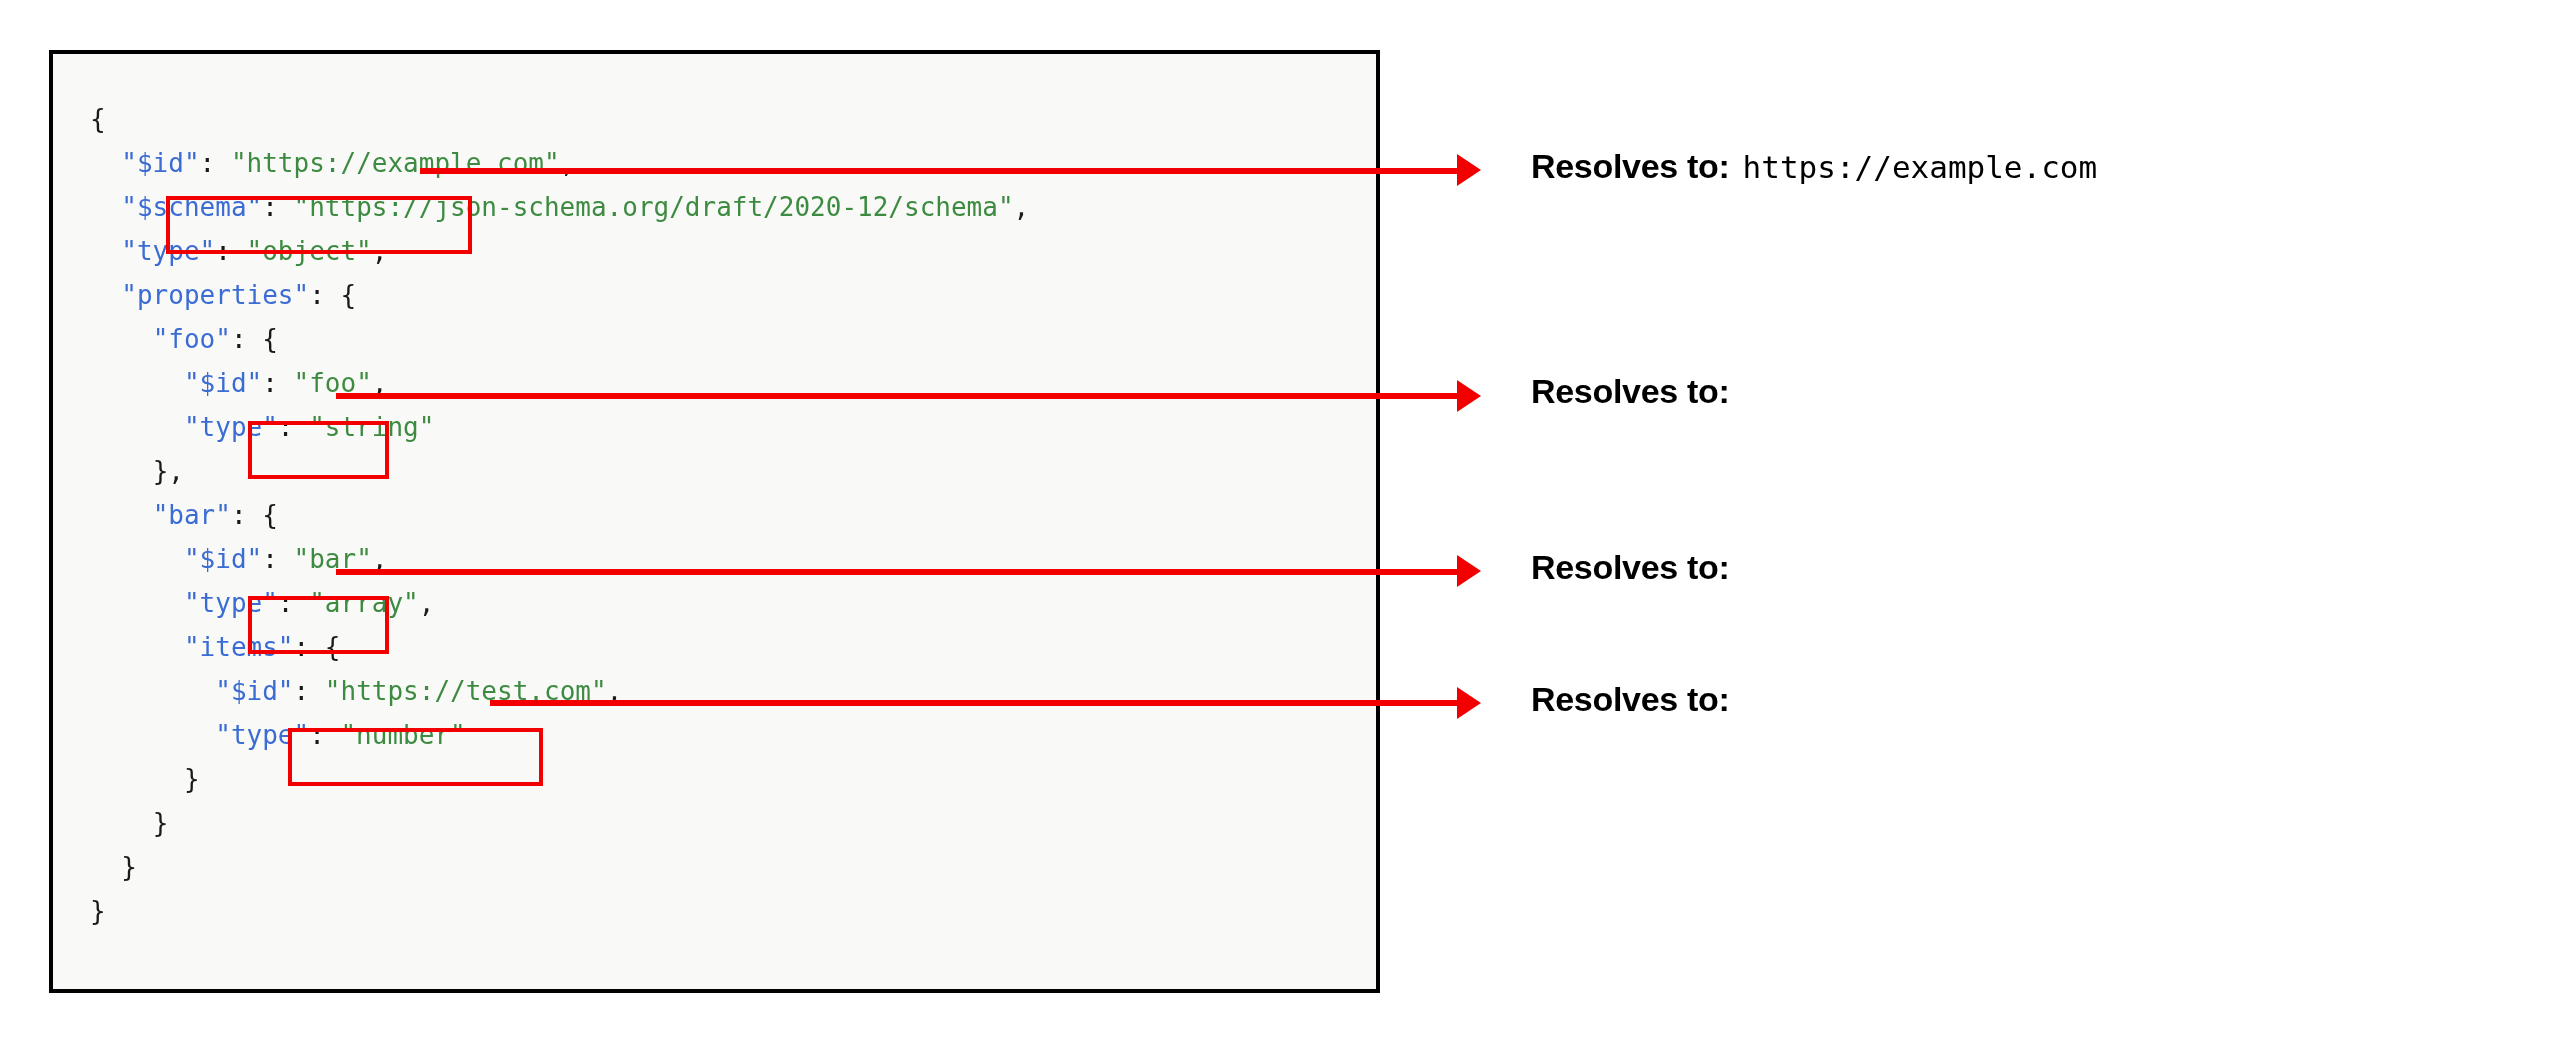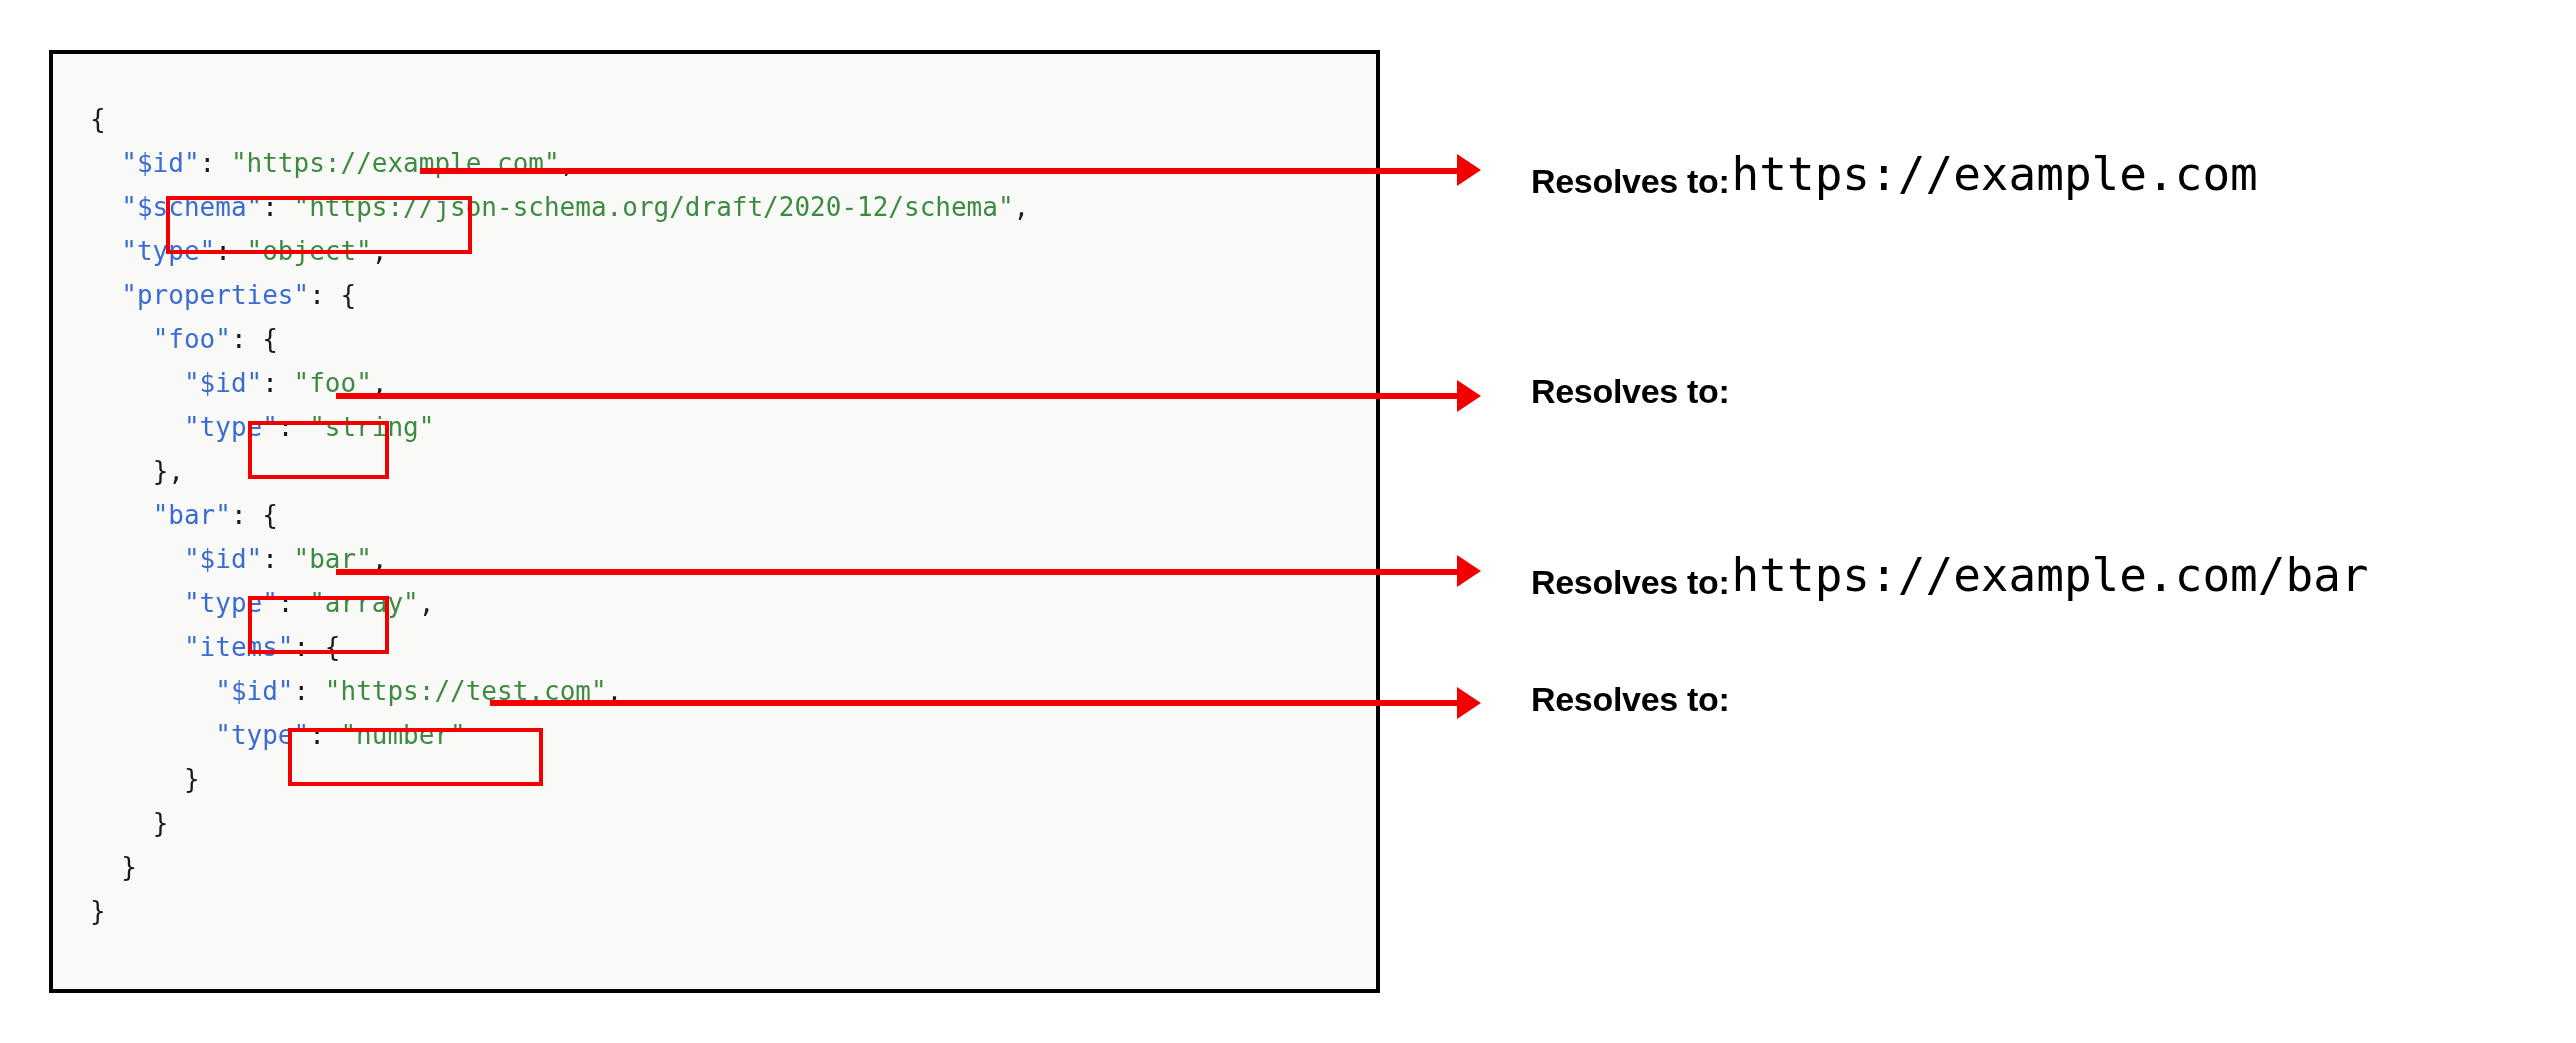--- a/index.html
+++ b/index.html
@@ -71,34 +71,34 @@
     border-top: 16px solid transparent;
     border-bottom: 16px solid transparent;
     border-left: 24.4px solid #f20000;
   }
 
   
   .resolve-row {
     position: absolute;
     white-space: nowrap;
     display: flex;
-    align-items: flex-end;
+    align-items: center;
   }
   .resolve-label {
     font-family: "Liberation Sans", sans-serif;
     font-weight: bold;
     font-size: 34px;
     color: #000000;
     letter-spacing: -0.3px;
   }
   .resolve-url {
     font-family: "DejaVu Sans Mono", "Liberation Mono", monospace;
-    font-size: 46px;
+    font-size: 31px;
     color: #000000;
-    margin-left: 2px;
+    margin-left: 13px;
   }
 </style>
 </head>
 <body>
 
 <div id="code-block">
   <div id="code-listing"><div class="code-line"><span class="tok-punct">{</span></div><div class="code-line"><span>  </span><span class="tok-key">"$id"</span><span class="tok-punct">: </span><span class="tok-str">"https://example.com"</span><span class="tok-punct">,</span></div><div class="code-line"><span>  </span><span class="tok-key">"$schema"</span><span class="tok-punct">: </span><span class="tok-str">"https://json-schema.org/draft/2020-12/schema"</span><span class="tok-punct">,</span></div><div class="code-line"><span>  </span><span class="tok-key">"type"</span><span class="tok-punct">: </span><span class="tok-str">"object"</span><span class="tok-punct">,</span></div><div class="code-line"><span>  </span><span class="tok-key">"properties"</span><span class="tok-punct">: {</span></div><div class="code-line"><span>    </span><span class="tok-key">"foo"</span><span class="tok-punct">: {</span></div><div class="code-line"><span>      </span><span class="tok-key">"$id"</span><span class="tok-punct">: </span><span class="tok-str">"foo"</span><span class="tok-punct">,</span></div><div class="code-line"><span>      </span><span class="tok-key">"type"</span><span class="tok-punct">: </span><span class="tok-str">"string"</span></div><div class="code-line"><span>    </span><span class="tok-punct">},</span></div><div class="code-line"><span>    </span><span class="tok-key">"bar"</span><span class="tok-punct">: {</span></div><div class="code-line"><span>      </span><span class="tok-key">"$id"</span><span class="tok-punct">: </span><span class="tok-str">"bar"</span><span class="tok-punct">,</span></div><div class="code-line"><span>      </span><span class="tok-key">"type"</span><span class="tok-punct">: </span><span class="tok-str">"array"</span><span class="tok-punct">,</span></div><div class="code-line"><span>      </span><span class="tok-key">"items"</span><span class="tok-punct">: {</span></div><div class="code-line"><span>        </span><span class="tok-key">"$id"</span><span class="tok-punct">: </span><span class="tok-str">"https://test.com"</span><span class="tok-punct">,</span></div><div class="code-line"><span>        </span><span class="tok-key">"type"</span><span class="tok-punct">: </span><span class="tok-str">"number"</span></div><div class="code-line"><span>      </span><span class="tok-punct">}</span></div><div class="code-line"><span>    </span><span class="tok-punct">}</span></div><div class="code-line"><span>  </span><span class="tok-punct">}</span></div><div class="code-line"><span class="tok-punct">}</span></div></div>
   <div id="highlight-layer">
       <div class="hl-box" style="left: 113px; top: 142px; width: 306px; height: 58px; border-color: rgb(242, 0, 0);"></div>
       <div class="hl-box" style="left: 195px; top: 367px; width: 141px; height: 58px; border-color: rgb(242, 0, 0);"></div>
@@ -121,19 +121,18 @@
 <div id="annotation-layer">
     <div class="resolve-row" style="left: 1531px; top: 147px;">
       <span class="resolve-label">Resolves to:</span>
       <span class="resolve-url">https://example.com</span>
     </div>
     <div class="resolve-row" style="left: 1531px; top: 372px;">
       <span class="resolve-label">Resolves to:</span>
     </div>
     <div class="resolve-row" style="left: 1531px; top: 548px;">
       <span class="resolve-label">Resolves to:</span>
-      <span class="resolve-url">https://example.com/bar</span>
     </div>
     <div class="resolve-row" style="left: 1531px; top: 680px;">
       <span class="resolve-label">Resolves to:</span>
     </div>
   </div>
 
 
 </body></html>

